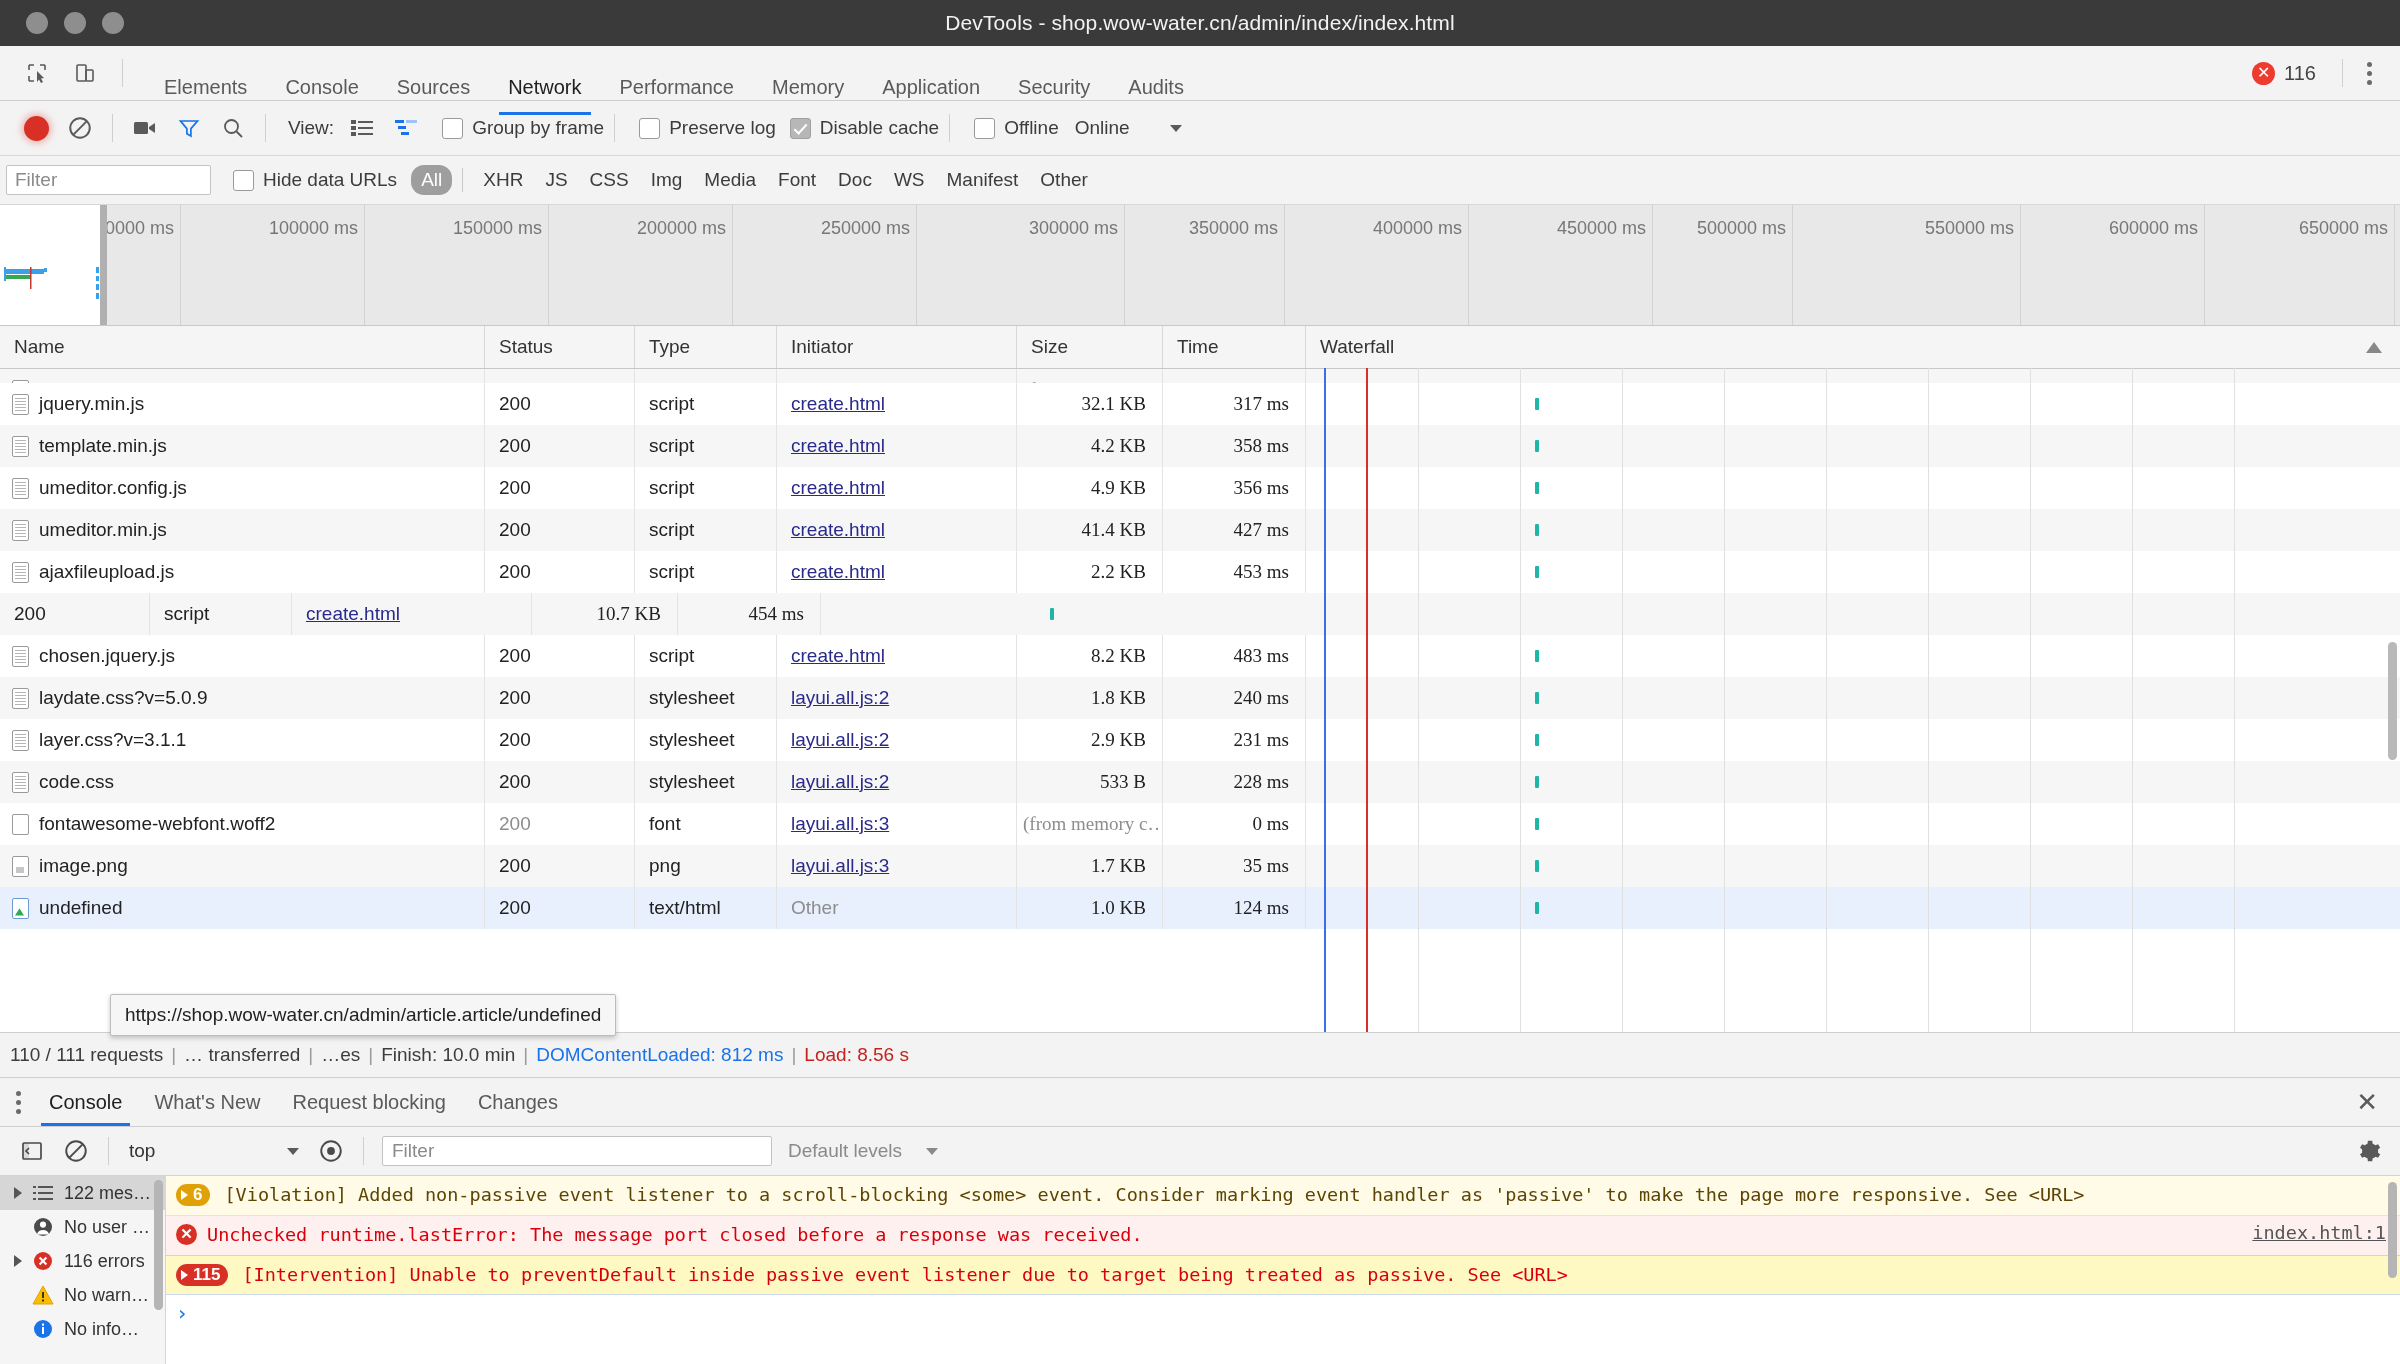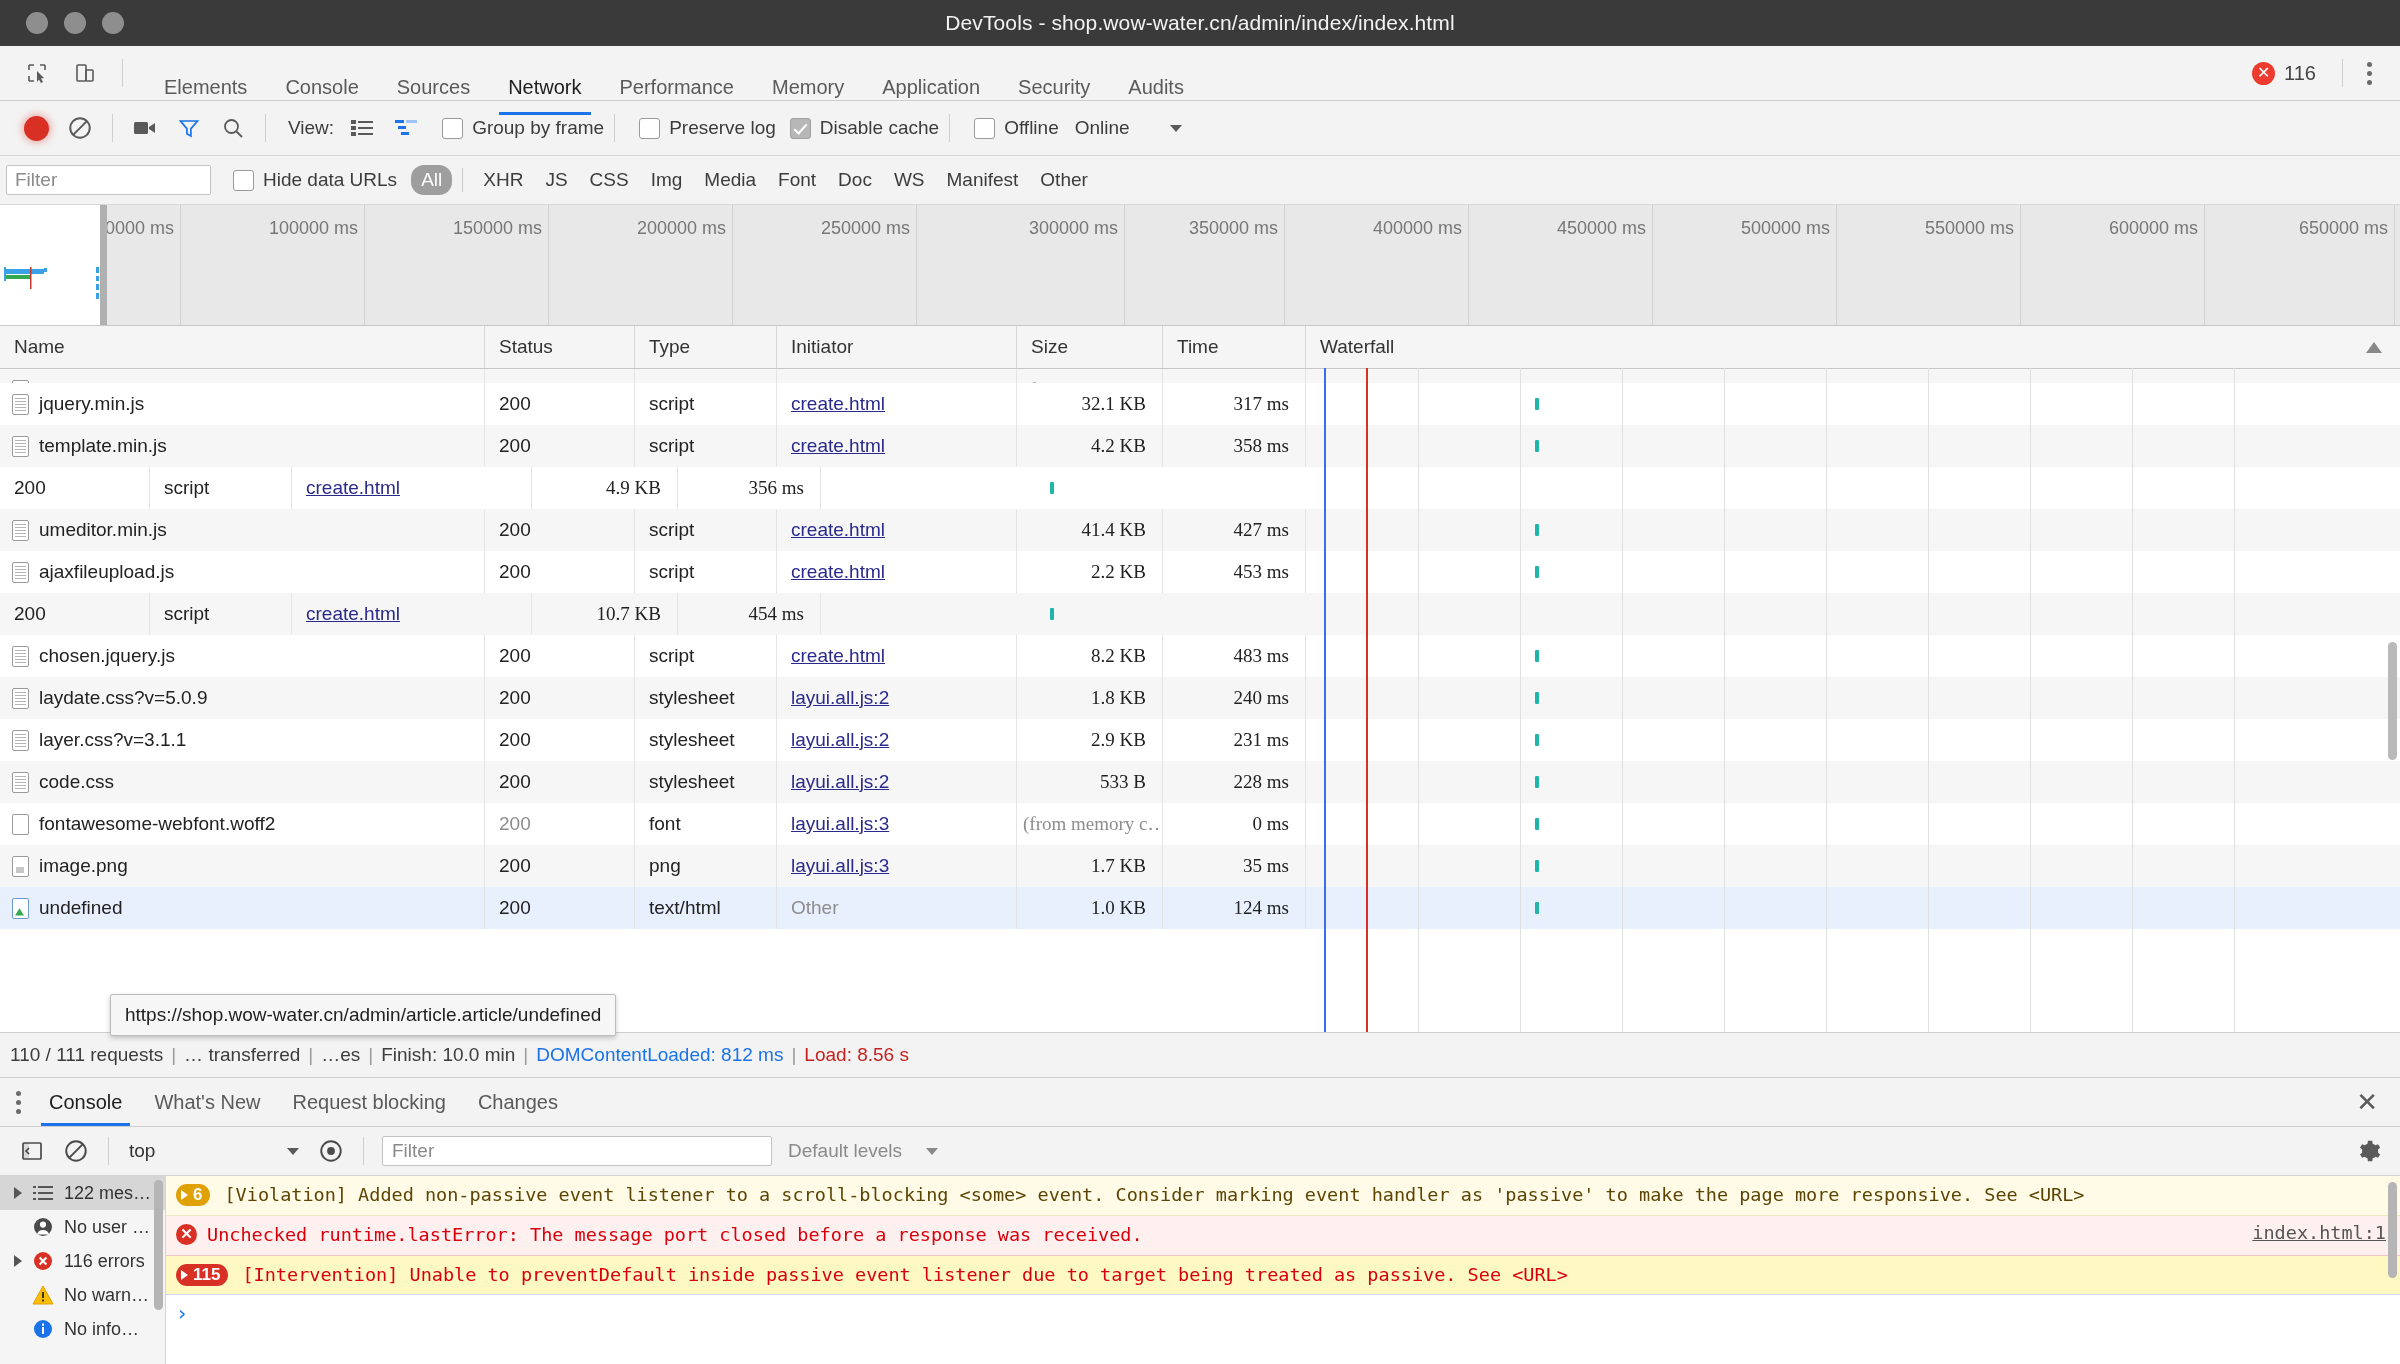--- a/index.html
+++ b/index.html
@@ -340,21 +340,21 @@
         </div>
       <div class="ov-tick" style="left:1100px;width:184px;">
           <span>350000 ms</span>
         </div>
       <div class="ov-tick" style="left:1284px;width:184px;">
           <span>400000 ms</span>
         </div>
       <div class="ov-tick" style="left:1468px;width:184px;">
           <span>450000 ms</span>
         </div>
-      <div class="ov-tick" style="left:1652px;width:184px;">
+      <div class="ov-tick" style="left:1608px;width:184px;">
           <span>500000 ms</span>
         </div>
       <div class="ov-tick" style="left:1836px;width:184px;">
           <span>550000 ms</span>
         </div>
       <div class="ov-tick" style="left:2020px;width:184px;">
           <span>600000 ms</span>
         </div>
       <div class="ov-tick" style="left:2204px;width:190px;">
           <span>650000 ms</span>
@@ -430,20 +430,24 @@
         <div class="cell" style="width:142px;"><span>script</span></div>
         <div class="cell" style="width:240px;"><span class="link">create.html</span></div>
         <div class="cell num" style="width:146px;"><span>4.2 KB</span></div>
         <div class="cell num" style="width:143px;"><span>358 ms</span></div>
         <div class="cell wf">
             <span class="wf-bar" style="left:229px;background:#1fb6a8;"></span>
           </div>
       </div>
 
       <div class="row">
+        <div class="cell name" style="width:485px;">
+            <span class="fileicon script"></span>
+            <span>umeditor.config.js</span>
+          </div>
         <div class="cell" style="width:150px;"><span>200</span></div>
         <div class="cell" style="width:142px;"><span>script</span></div>
         <div class="cell" style="width:240px;"><span class="link">create.html</span></div>
         <div class="cell num" style="width:146px;"><span>4.9 KB</span></div>
         <div class="cell num" style="width:143px;"><span>356 ms</span></div>
         <div class="cell wf">
             <span class="wf-bar" style="left:229px;background:#1fb6a8;"></span>
           </div>
       </div>
 

